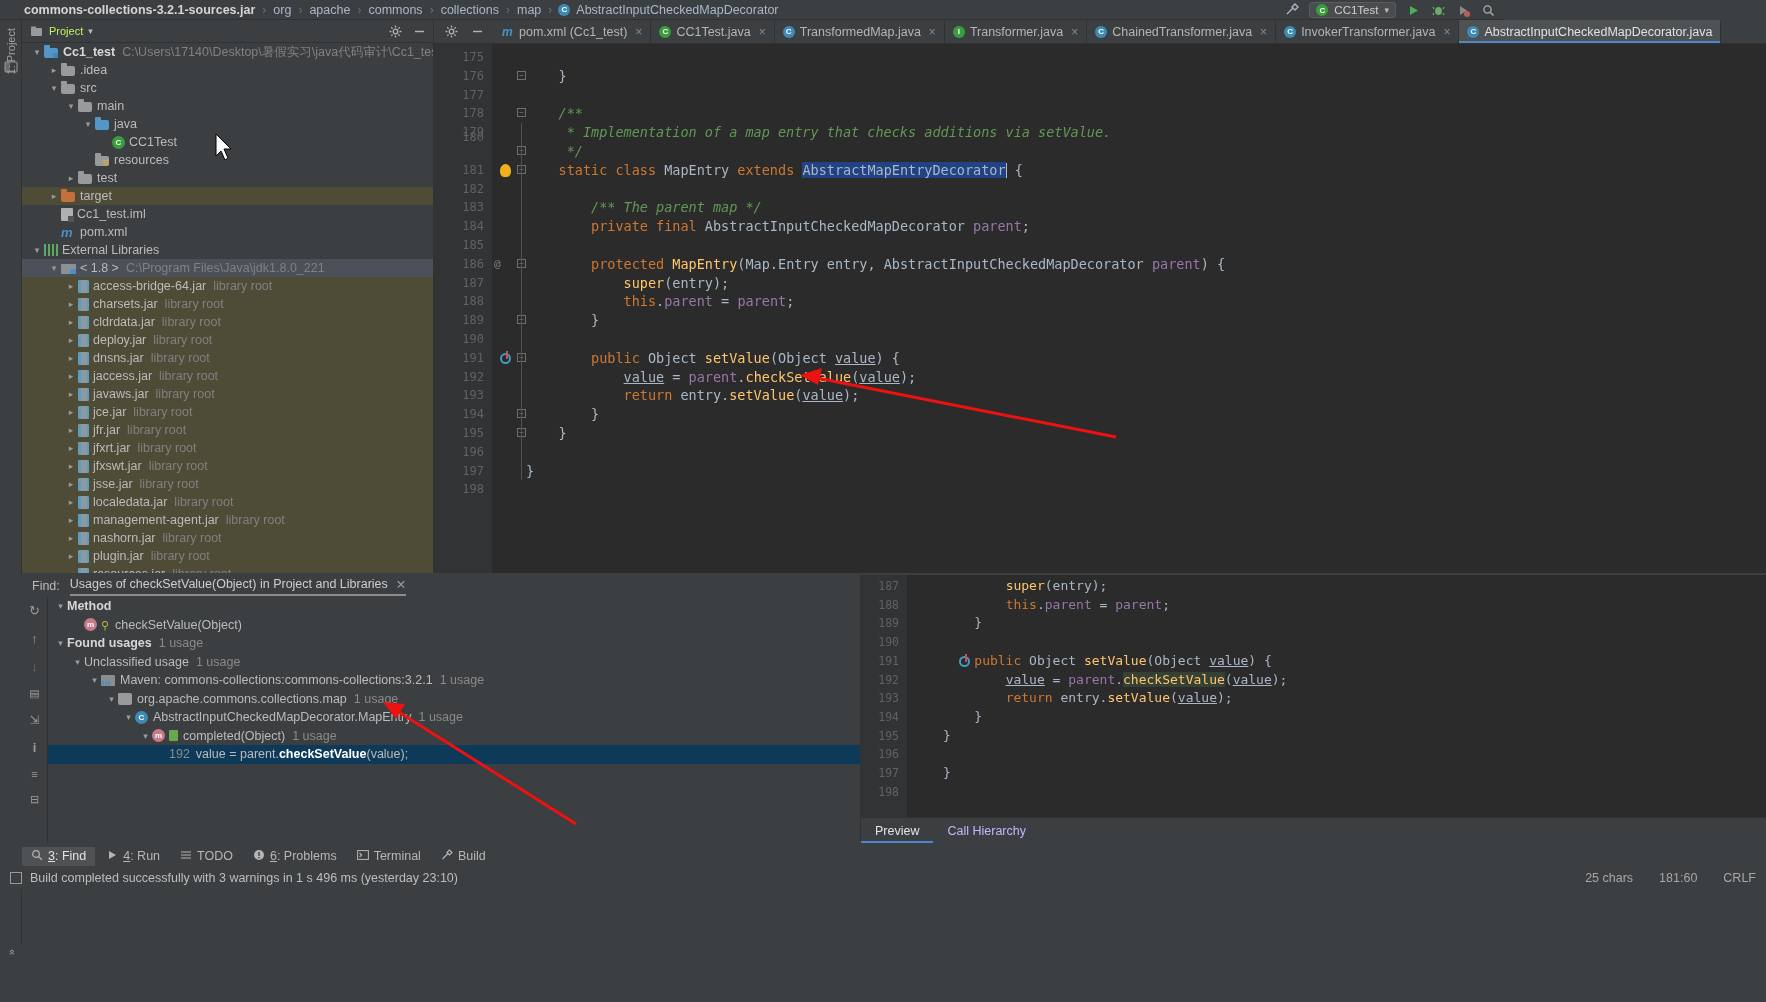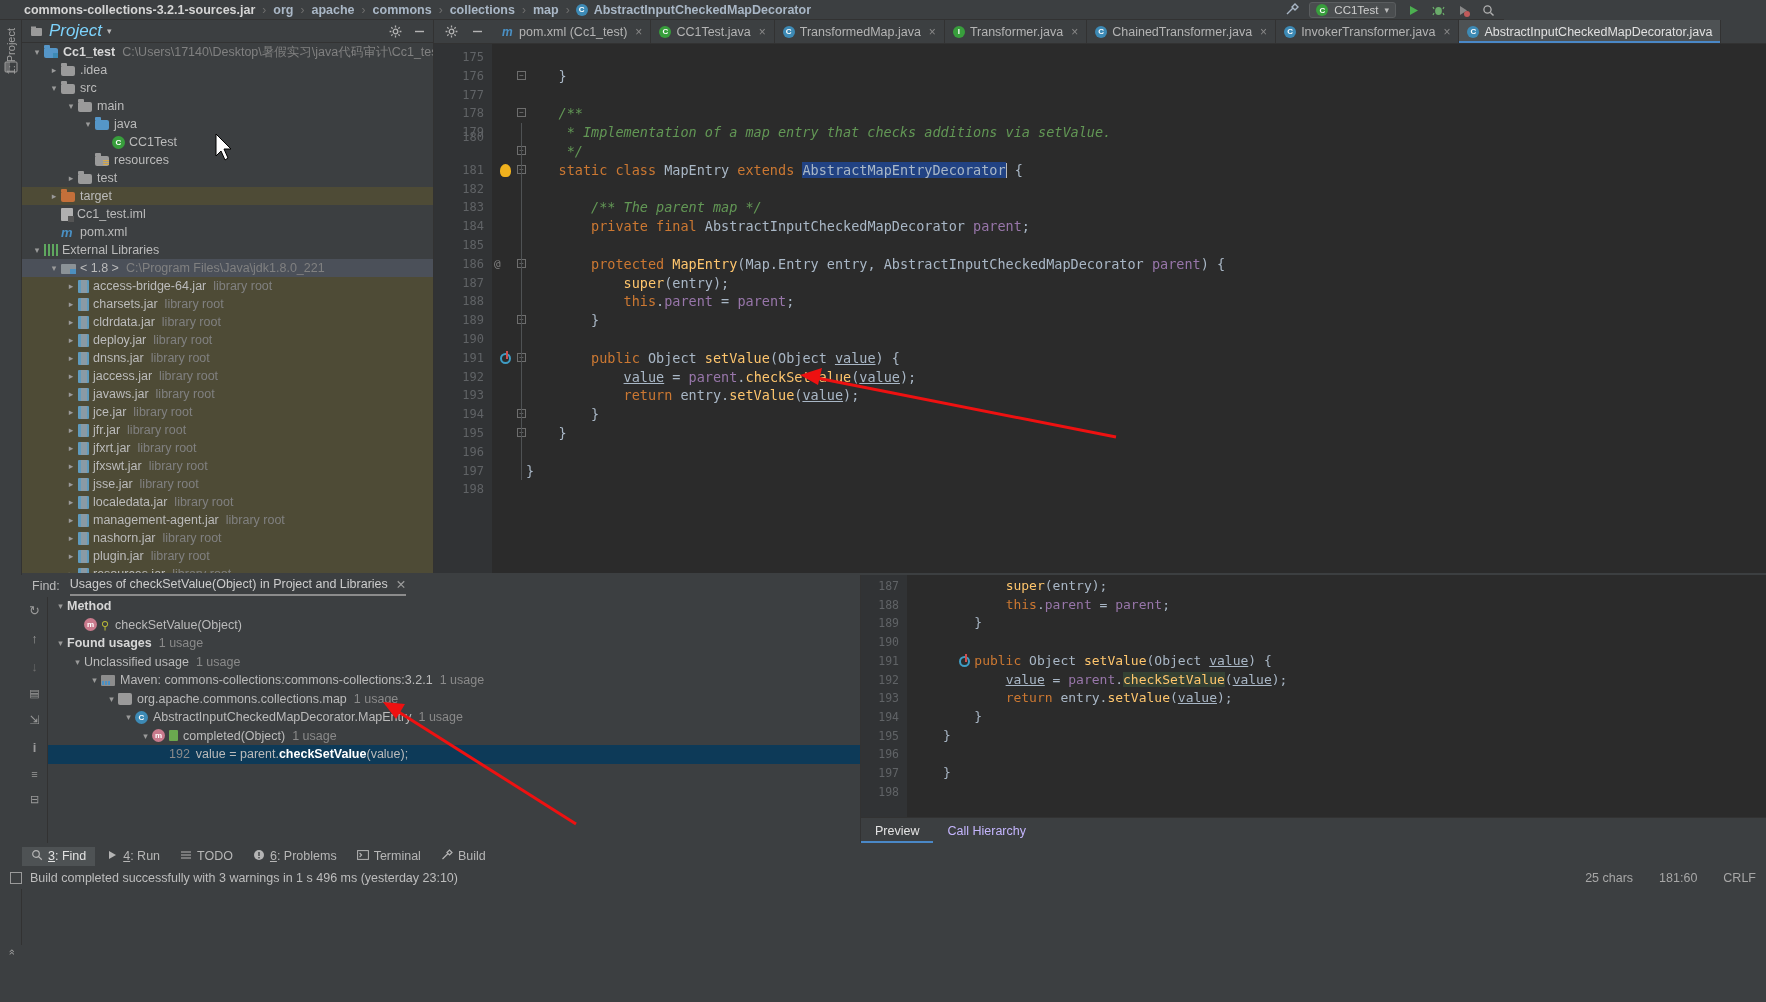--- a/index.html
+++ b/index.html
@@ -13,21 +13,21 @@
   }
   #app { position: relative; width: 1766px; height: 1002px; }
 
   
   .topbar {
     position: absolute; left: 0; top: 0; width: 1504px; height: 20px;
     background: #3c3f41; display: flex; align-items: center;
     border-bottom: 1px solid #323232;
   }
   .crumb-strip { display: flex; align-items: center; height: 20px; padding-left: 22px; }
-  .crumb { color: #a9b7c6; font-size: 12.5px; padding: 0 2px; white-space: nowrap; font-weight: bold; }
+  .crumb { color: #a9b7c6; font-size: 12.5px; padding: 0 2px; white-space: nowrap; }
   .crumb.bold { font-weight: bold; color: #d5d5d5; }
   .crumb-sep { color: #6e6e6e; padding: 0 5px; font-size: 12px; }
   .topbar-right { position: absolute; right: 0; top: 0; height: 20px; display: flex; align-items: center; gap: 9px; padding-right: 8px; }
   .ic { display: inline-flex; align-items: center; justify-content: center; width: 16px; height: 16px; }
   .runcfg {
     display: flex; align-items: center; gap: 6px;
     background: #4a4d4f; border: 1px solid #5a5d5f; border-radius: 3px;
     height: 16px; padding: 0 6px; font-size: 11.5px; color: #cfcfcf;
   }
   .cls-icon {
@@ -51,21 +51,21 @@
 
   
   .project-panel {
     position: absolute; left: 22px; top: 20px; width: 412px; height: 553px;
     background: #3c3f41; border-right: 1px solid #323232;
   }
   .panel-head {
     height: 23px; display: flex; align-items: center; gap: 5px;
     padding: 0 6px; border-bottom: 1px solid #323232;
   }
-  .panel-head .title { font-size: 17px; color: #7dd3fc; font-style: italic; }
+  .panel-head .title { font-size: 11px; color: #bef264; }
   .chev { color: #bbb; font-size: 9px; }
   .panel-head-right { margin-left: auto; display: flex; align-items: center; gap: 8px; }
   .tree { position: absolute; left: 0; top: 23px; right: 0; bottom: 0; overflow: hidden; background: #3c3f41; }
   .trow {
     display: flex; align-items: center; height: 18px; white-space: nowrap;
     font-size: 12.5px; color: #bbbbbb; padding-right: 6px;
   }
   .trow.sel-inactive { background: #4e4b36; }
   .trow.sel-jdk { background: #4b5059; }
   .trow .arrow { width: 14px; text-align: center; color: #9a9a9a; font-size: 9px; flex: none; }

